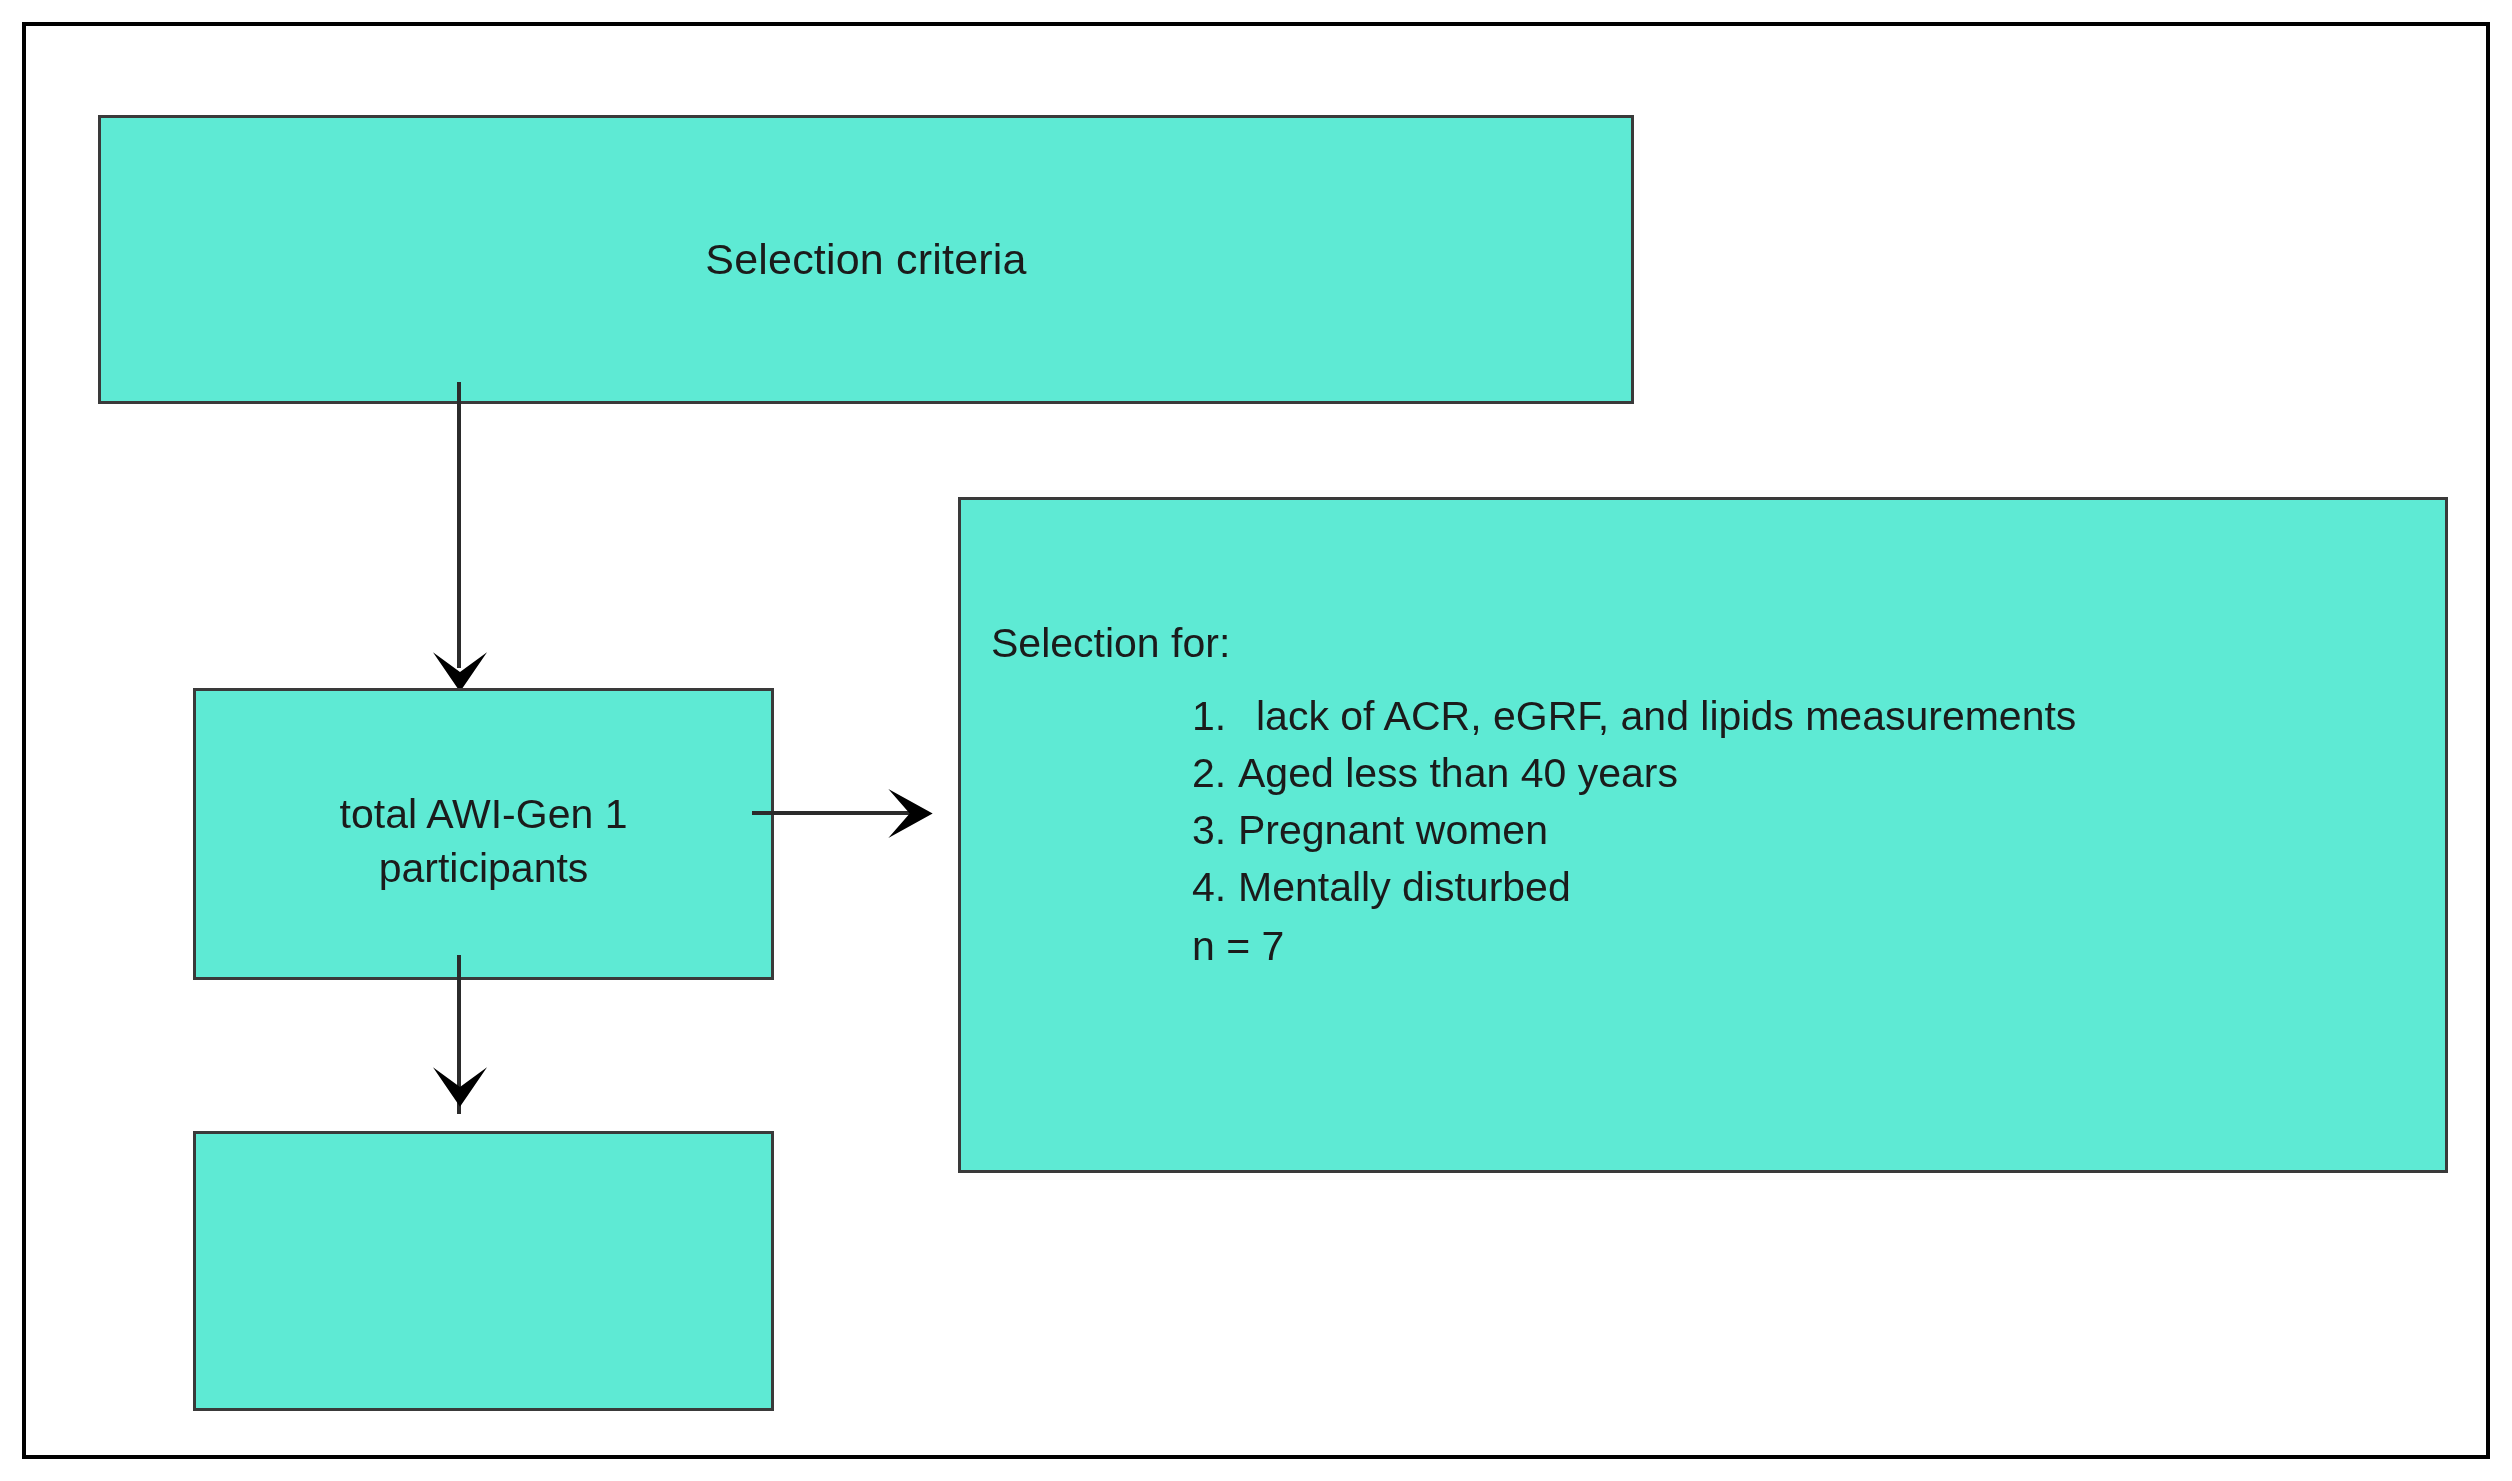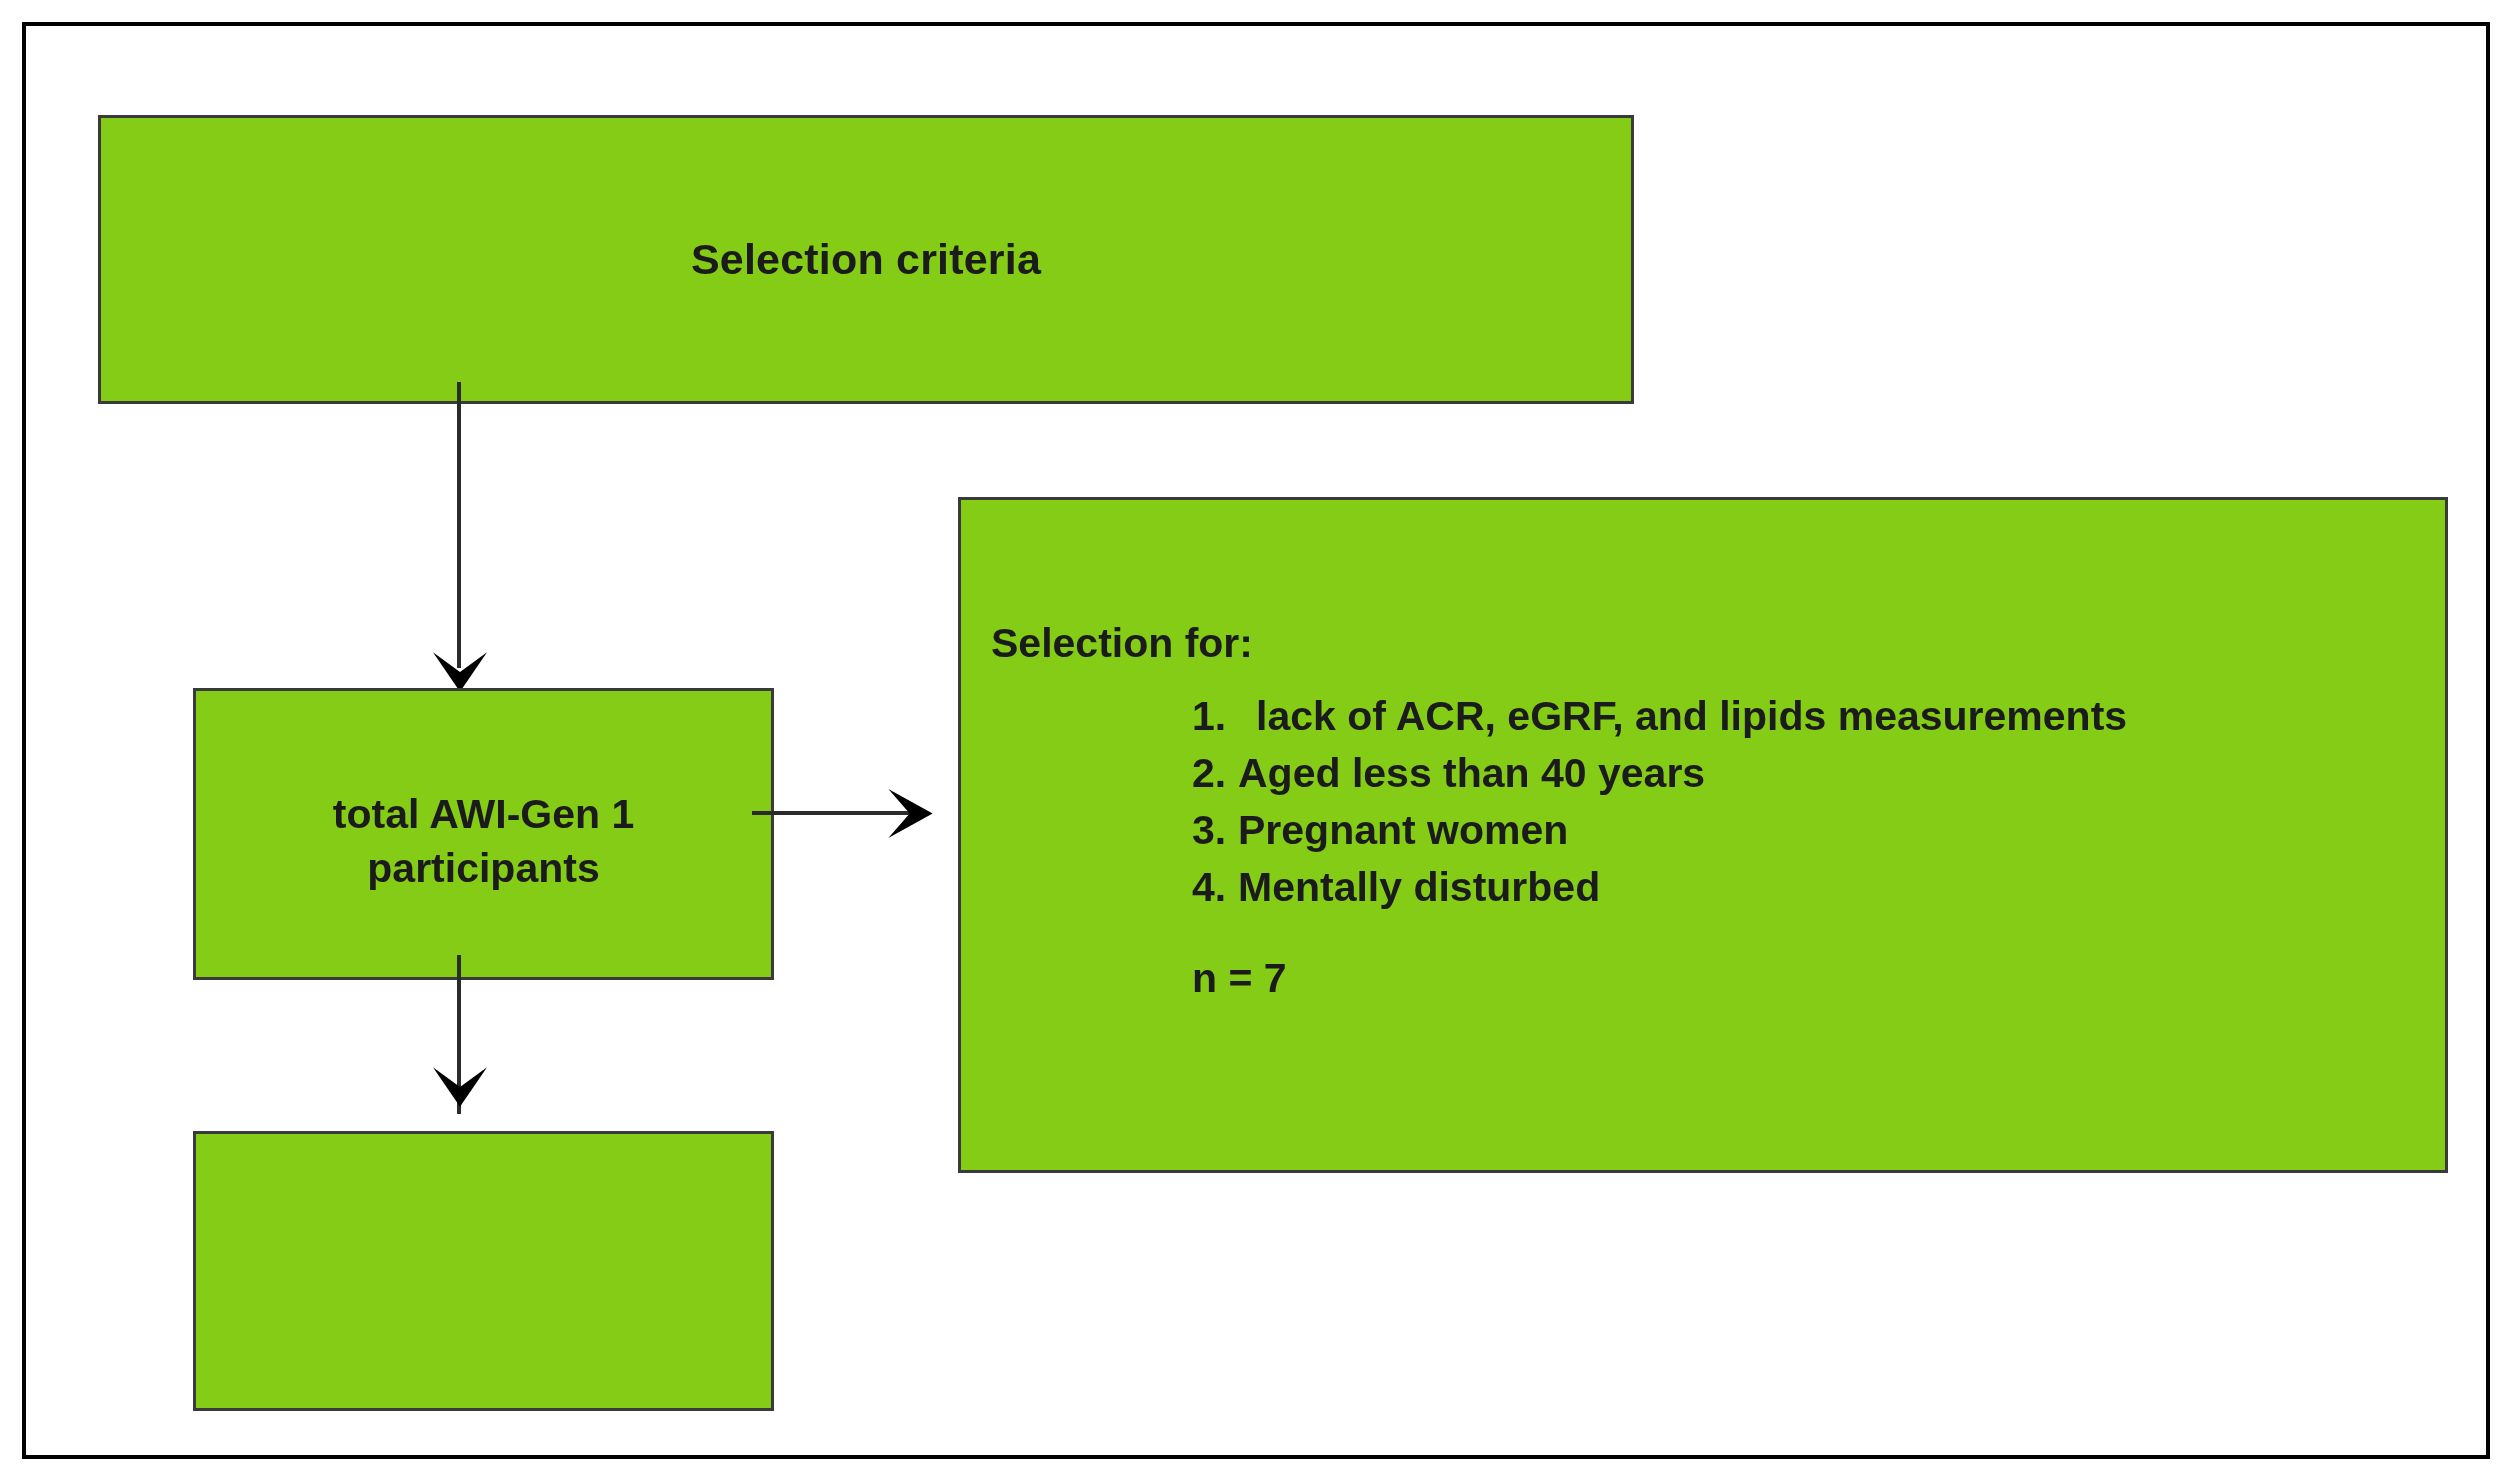--- a/index.html
+++ b/index.html
@@ -26,22 +26,21 @@
     height: 1437px;
     border: 4px solid #000000;
     box-sizing: border-box;
     background: #ffffff;
   }
   
   .flow-box {
     position: absolute;
     border: 3.2px solid #3a3a3a;
     box-sizing: border-box;
-    background: #84cc16;
-    font-weight: bold;
+    background: #5eead4;
   }
   
   #box-selection-criteria {
     left: 72px;
     top: 89px;
     width: 1536px;
     height: 289px;
     display: flex;
     align-items: center;
     justify-content: center;
@@ -124,21 +123,20 @@
   #excluded-list .excl-row.wide-gap .excl-num {
     min-width: 64px;
   }
   #excluded-count {
     position: absolute;
     left: 231px;
     top: 423px;
     font-size: 41px;
     color: #1b1b1b;
     white-space: nowrap;
-    margin-top: 32px;
   }
   
   .connector-line {
     position: absolute;
     background: #2b2b2b;
   }
   .v-line { width: 4px; }
   .h-line { height: 4px; }
   
   .arrow-head {

